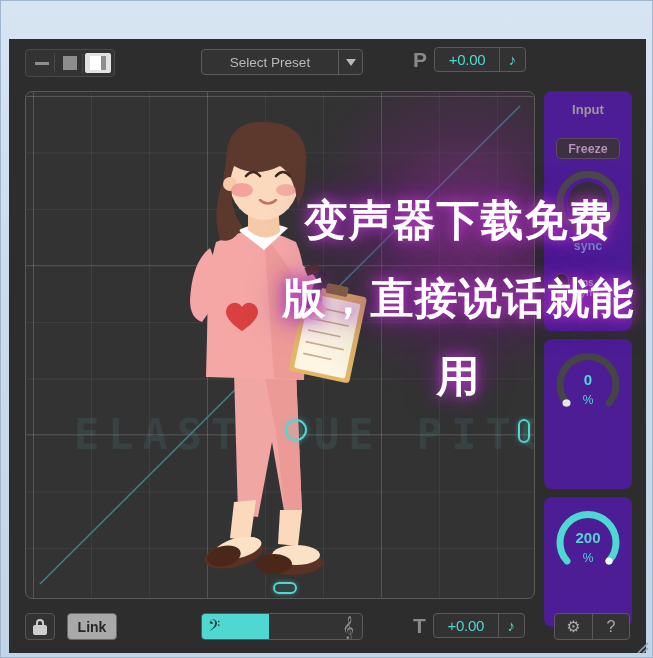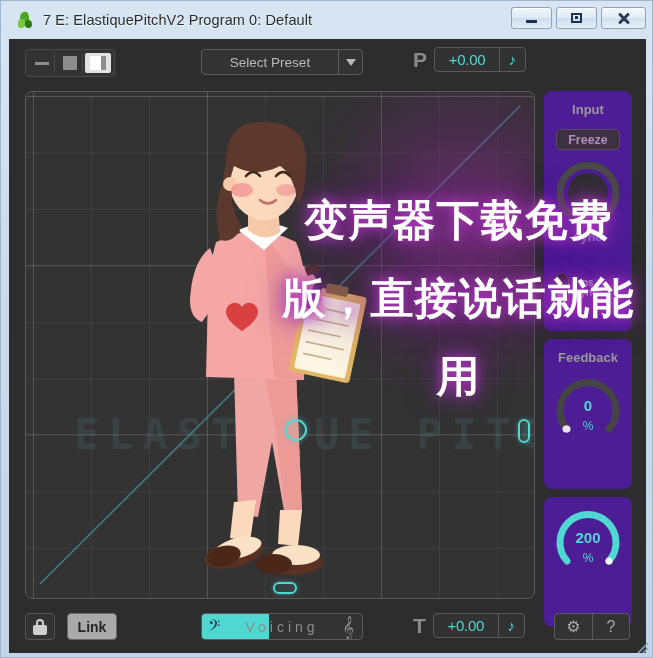--- a/index.html
+++ b/index.html
@@ -223,21 +223,21 @@
     position: absolute; left: 0;
   }
   .panel-input { top: 0; height: 240px; }
   .panel-feedback { top: 248px; height: 150px; }
   .panel-drywet { top: 406px; height: 130px; }
   .panel-title {
     text-align: center; color: #999; font-size: 13px; font-weight: bold;
     padding-top: 11px;
   }
   .freeze-btn {
-    margin: 12px auto 0; width: 64px; height: 21px;
+    margin: 21px auto 0; width: 64px; height: 21px;
     border: 1px solid #5e4a63; border-radius: 5px;
     background: #3b3140;
     color: #b48fbe; font-size: 12.5px; font-weight: bold;
     display: flex; align-items: center; justify-content: center;
   }
   .knob-wrap { position: relative; width: 70px; height: 70px; margin: 8px auto 0; }
   .knob-label-small {
     text-align: center; color: #6d9fd8; font-size: 12.5px; font-weight: bold; margin-top: 2px;
   }
   .knob-val {
@@ -350,39 +350,20 @@
 
   .resize-grip {
     position: absolute; right: 2px; bottom: 2px; width: 16px; height: 16px;
   }
 </style>
 </head>
 <body>
 
 <div class="window">
 
-  <div class="titlebar">
-    <div class="win-icon">
-      <div class="blob1"></div>
-        <div class="blob2"></div>
-        <div class="blob3"></div>
-    </div>
-    <div class="title-text">7 E: ElastiquePitchV2 Program 0: Default</div>
-    <div class="win-buttons">
-      <div class="win-btn">
-        <div class="glyph-min"></div>
-      </div>
-      <div class="win-btn">
-        <div class="glyph-max"></div>
-      </div>
-      <div class="win-btn close">
-        <div class="glyph-close"></div>
-      </div>
-    </div>
-  </div>
 
   <div class="plugin">
 
     <div class="topbar">
 
       <div class="view-toggles">
         <div class="vt sep">
           <div class="dash"></div>
         </div>
         <div class="vt sep">
@@ -507,21 +488,20 @@
             <div class="toggle-knob"></div>
           </div>
           <div class="toggle-labels">
             <div>ms</div>
             <div>sync</div>
           </div>
         </div>
       </div>
 
       <div class="panel panel-feedback">
-        <div class="panel-title">Feedback</div>
         <div class="knob-wrap">
           <svg viewBox="0 0 70 70">
             <path d="M14 56 A28 28 0 1 1 56 56" fill="none" stroke="#454545" stroke-width="7" stroke-linecap="round"></path>
             <path d="M14 56 A28 28 0 0 1 14 56" fill="none" stroke="#e6e6e6" stroke-width="7" stroke-linecap="round"></path>
             <circle cx="13" cy="56" r="3.5" fill="#e6e6e6"></circle>
           </svg>
           <div class="knob-val">0</div>
           <div class="knob-unit">%</div>
         </div>
       </div>
@@ -543,21 +523,20 @@
         <div class="lock-glyph">
           <div class="shackle"></div>
             <div class="body"></div>
         </div>
       </div>
       <div class="link-btn">Link</div>
 
       <div class="voicing-slider">
         <div class="voicing-fill"></div>
         <div class="clef-bass">𝄢</div>
-        <div class="voicing-text">Voicing</div>
         <div class="clef-treble">𝄞</div>
       </div>
 
       <div class="timbre-group">
         <div class="pt-letter">T</div>
         <div class="val-box">
           <div class="val-num">+0.00</div>
           <div class="val-note">♪</div>
         </div>
       </div>

